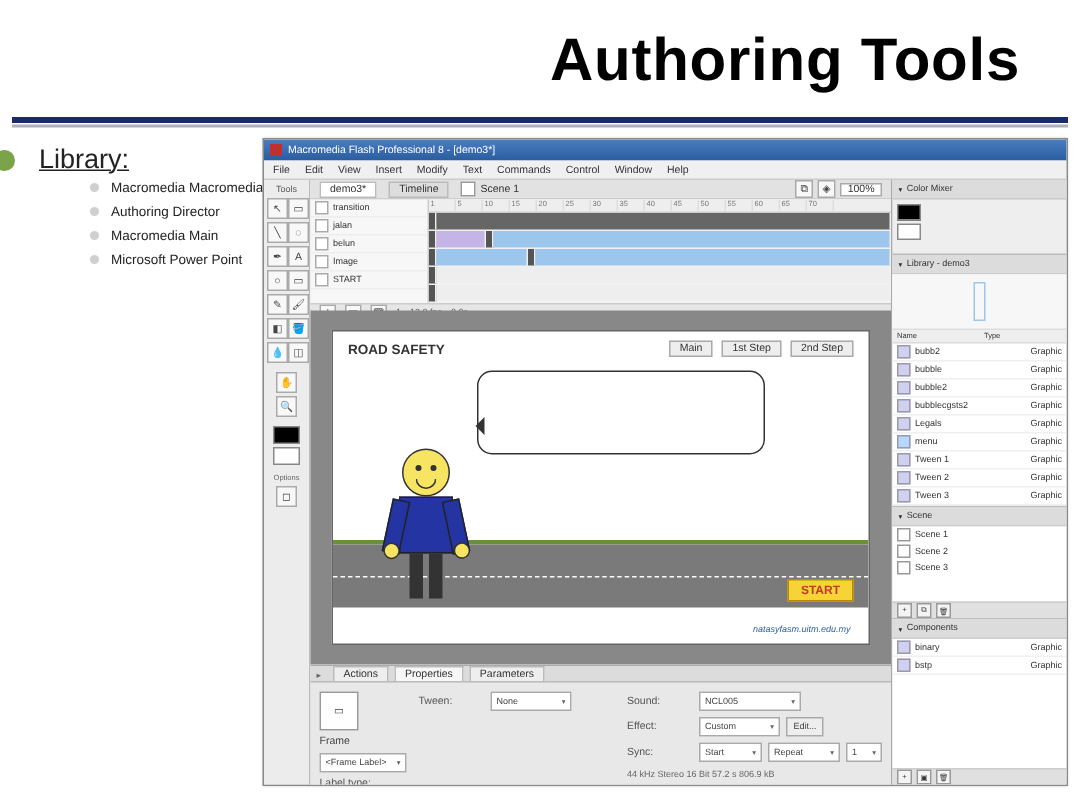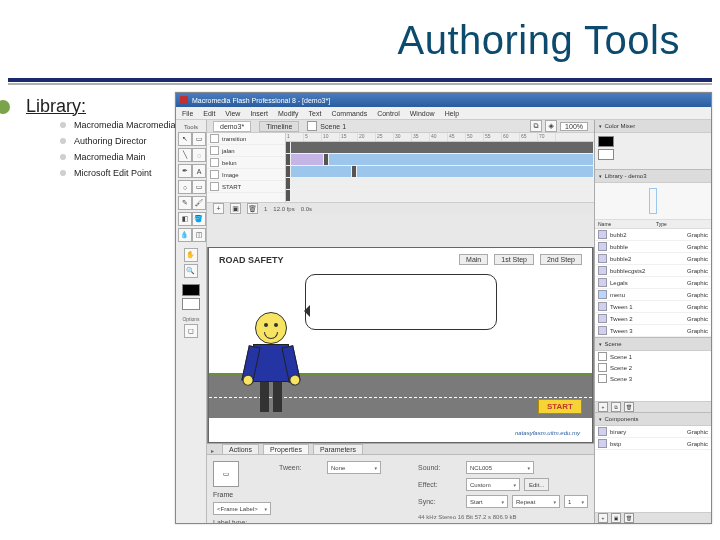--- a/index.html
+++ b/index.html
@@ -20,22 +20,22 @@
   .title-wrap {
     position: absolute;
     top: 18px;
     left: 0;
     right: 0;
     text-align: right;
     padding-right: 40px;
   }
   .title {
     font-size: 40px;
-    font-weight: normal;
-    color: #0c4a6e;
+    font-weight: bold;
+    color: #000000;
     letter-spacing: 0.5px;
   }
   .rule-outer {
     position: absolute;
     top: 78px;
     left: 8px;
     right: 8px;
   }
   .rule1 {
     height: 4px;
@@ -283,22 +283,21 @@
     padding: 0 6px;
     font-size: 6px;
     color: #555;
   }
   .stage-wrap {
     flex: 1;
     background: #888;
     display: flex;
     align-items: center;
     justify-content: center;
-    padding: 1px;
-    margin-top: 40px;
+    padding: 14px;
   }
   .stage {
     width: 100%;
     height: 100%;
     background: #fff;
     border: 1px solid #666;
     position: relative;
     overflow: hidden;
   }
   .stage-head {
@@ -596,21 +595,21 @@
     <div class="subitem">
         <span class="subdot"></span>
         <span class="subtext">Authoring Director</span>
       </div>
     <div class="subitem">
         <span class="subdot"></span>
         <span class="subtext">Macromedia Main</span>
       </div>
     <div class="subitem">
         <span class="subdot"></span>
-        <span class="subtext">Microsoft Edit Point</span>
+        <span class="subtext">Microsoft Power Point</span>
       </div>
   </div>
 
   <div class="flash-window">
 
     <div class="titlebar">
       <span class="icn"></span>
       <span class="titlebar-text">Macromedia Flash Professional 8 - [demo3*]</span>
     </div>
 

